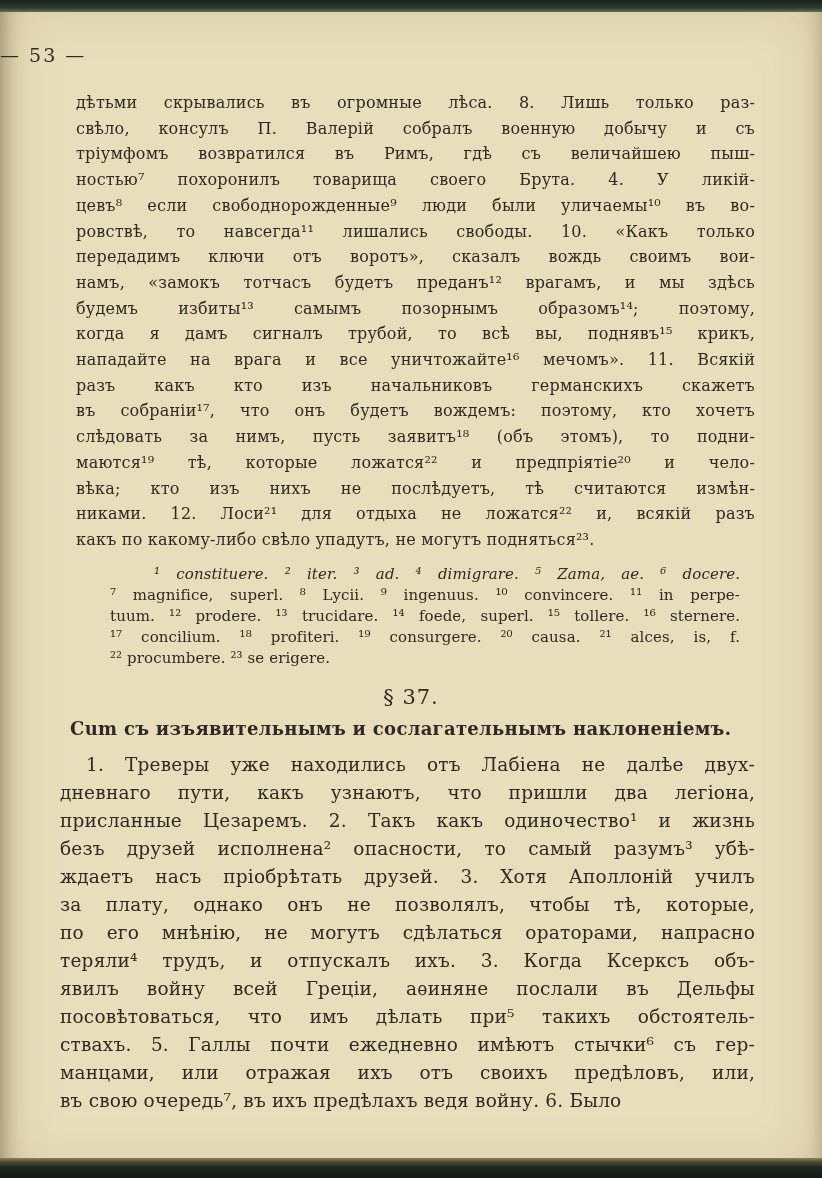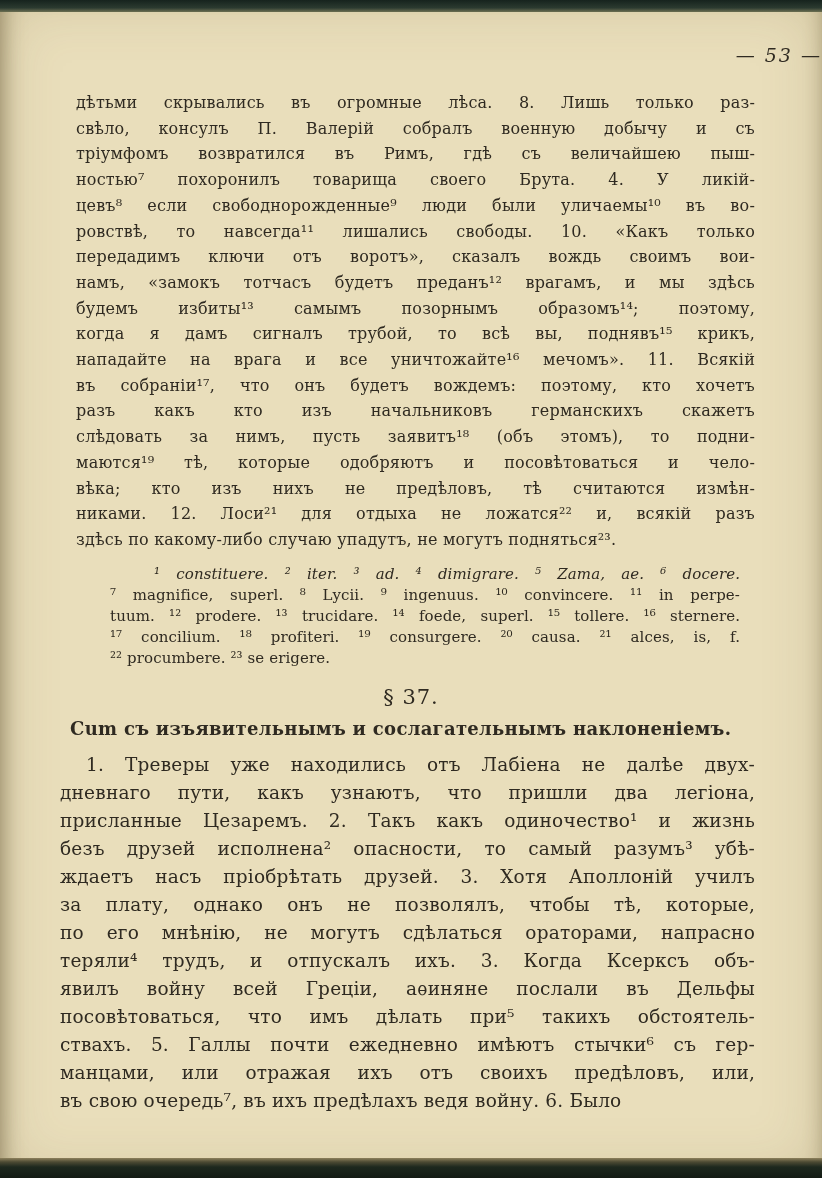--- a/index.html
+++ b/index.html
@@ -31,25 +31,24 @@
     height: 12px;
     background: linear-gradient(180deg, #16231d 0%, #2b3a30 65%, #6b6e51 100%);
   }
   .edge-bottom {
     position: absolute;
     bottom: 0; left: 0; right: 0;
     height: 20px;
     background: linear-gradient(0deg, #131b14 0%, #1d281e 55%, #4c4a33 80%, #8d805c 100%);
   }
   .page-number {
-    text-align: right;
+    text-align: left;
     font-size: 19px;
     letter-spacing: 2px;
     color: var(--ink, #2f2a21);
-    font-style: italic;
   }
   .textblock {
     color: var(--ink, #2f2a21);
   }
   .para {
     margin: 24px 67px 0 76px;
     font-size: 16px;
     line-height: 25.7px;
     letter-spacing: 0.2px;
   }
@@ -112,27 +111,27 @@
       <div class="line">свѣло, консулъ П. Валерій собралъ военную добычу и съ</div>
       <div class="line">тріумфомъ возвратился въ Римъ, гдѣ съ величайшею пыш-</div>
       <div class="line">ностью⁷ похоронилъ товарища своего Брута. 4. У ликій-</div>
       <div class="line">цевъ⁸ если свободнорожденные⁹ люди были уличаемы¹⁰ въ во-</div>
       <div class="line">ровствѣ, то навсегда¹¹ лишались свободы. 10. «Какъ только</div>
       <div class="line">передадимъ ключи отъ воротъ», сказалъ вождь своимъ вои-</div>
       <div class="line">намъ, «замокъ тотчасъ будетъ преданъ¹² врагамъ, и мы здѣсь</div>
       <div class="line">будемъ избиты¹³ самымъ позорнымъ образомъ¹⁴; поэтому,</div>
       <div class="line">когда я дамъ сигналъ трубой, то всѣ вы, поднявъ¹⁵ крикъ,</div>
       <div class="line">нападайте на врага и все уничтожайте¹⁶ мечомъ». 11. Всякій</div>
+      <div class="line">разъ какъ кто изъ начальниковъ германскихъ скажетъ</div>
       <div class="line">въ собраніи¹⁷, что онъ будетъ вождемъ: поэтому, кто хочетъ</div>
-      <div class="line">разъ какъ кто изъ начальниковъ германскихъ скажетъ</div>
       <div class="line">слѣдовать за нимъ, пусть заявитъ¹⁸ (объ этомъ), то подни-</div>
-      <div class="line">маются¹⁹ тѣ, которые одобряютъ и посовѣтоваться и чело-</div>
-      <div class="line">вѣка; кто изъ нихъ не предѣловъ, тѣ считаются измѣн-</div>
+      <div class="line">маются¹⁹ тѣ, которые ложатся²² и предпріятіе²⁰ и чело-</div>
+      <div class="line">вѣка; кто изъ нихъ не послѣдуетъ, тѣ считаются измѣн-</div>
       <div class="line">никами. 12. Лоси²¹ для отдыха не ложатся²² и, всякій разъ</div>
-      <div class="line">здѣсь по какому-либо случаю упадутъ, не могутъ подняться²³.</div>
+      <div class="line">какъ по какому-либо свѣло упадутъ, не могутъ подняться²³.</div>
     </div>
 
   <div class="textblock footnotes">
       <div class="line">¹ constituere. ² iter. ³ ad. ⁴ dimigrare. ⁵ Zama, ae. ⁶ docere.</div>
       <div class="line">⁷ magnifice, superl. ⁸ Lycii. ⁹ ingenuus. ¹⁰ convincere. ¹¹ in perpe-</div>
       <div class="line">tuum. ¹² prodere. ¹³ trucidare. ¹⁴ foede, superl. ¹⁵ tollere. ¹⁶ sternere.</div>
       <div class="line">¹⁷ concilium. ¹⁸ profiteri. ¹⁹ consurgere. ²⁰ causa. ²¹ alces, is, f.</div>
       <div class="line">²² procumbere. ²³ se erigere.</div>
     </div>
 

